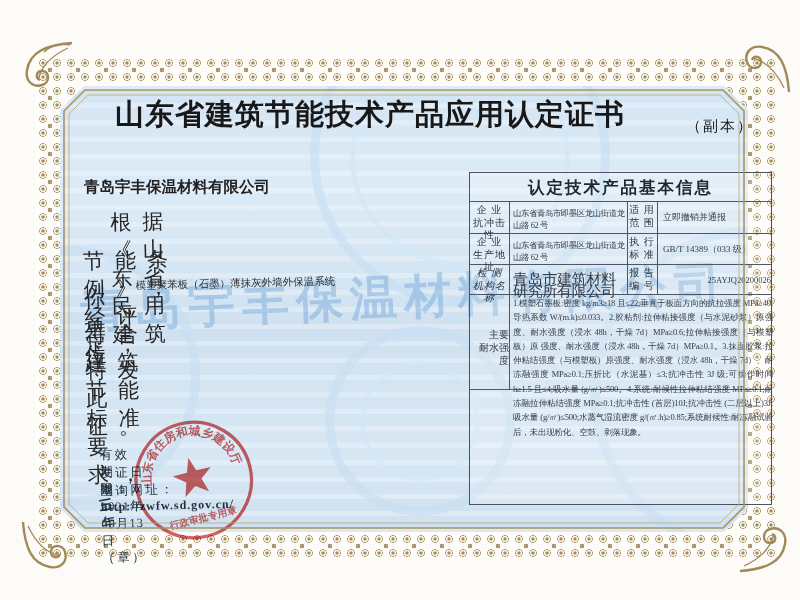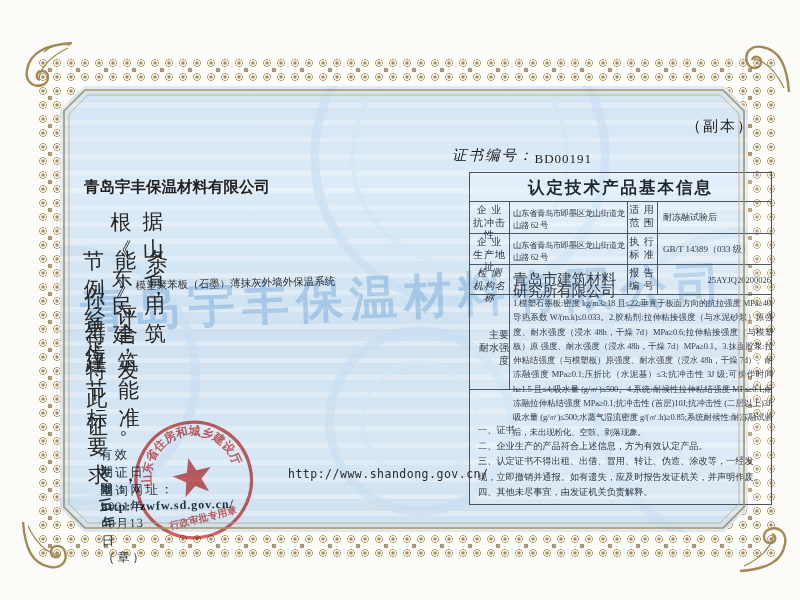--- a/index.html
+++ b/index.html
@@ -131,24 +131,22 @@
     <div class="ring" style="left:530px;top:140px;width:330px;height:330px;"></div>
   </div>
 
   <svg class="panel-line" width="688" height="446">
     <polygon points="25,4 663,4 684,25 684,421 663,442 25,442 4,421 4,25" fill="none" stroke="#ab9260" stroke-width="1.6"></polygon>
     <polygon points="28,9 660,9 679,28 679,418 660,437 28,437 9,418 9,28" fill="none" stroke="#bca878" stroke-width="0.8"></polygon>
   </svg>
 
   <div class="watermark">青岛宇丰保温材料有限公司</div>
 
+  <div class="title">山东省建筑节能技术产品应用认定证书</div>
   <div class="copy-label">（副本）</div>
-  <div class="cert-no">
-    <span class="lab">证书编号：</span><span class="val">BD00191</span>
-  </div>
 
   <div class="company">青岛宇丰保温材料有限公司</div>
   <div class="body-block">
     <div class="body-line bl1">根据《山东省民用建筑</div>
     <div class="body-line bl2">节能条例》，经评定，</div>
     <div class="body-line bl-unit">你单位</div>
     <div class="product">模塑聚苯板（石墨）薄抹灰外墙外保温系统</div>
     <div class="body-line bl3">符合建筑节能标准要求，</div>
     <div class="body-line bl4">特发此证。</div>
   </div>
@@ -157,21 +155,20 @@
     <div class="foot-line fl1">
       <span>有效期限：</span><span class="validity-v">三年</span>
     </div>
     <div class="foot-line fl2">
       <span>发证日期：</span><span class="v">2021年09月13日</span><span>（章）</span>
     </div>
     <div class="foot-line fl3">
       <span>查询网址：</span><span class="v query-v">http://zwfw.sd.gov.cn/</span>
     </div>
   </div>
-  <div class="site-url">http://www.shandong.gov.cn/</div>
 
   <svg class="seal" viewBox="0 0 130 130">
     <defs>
       <path id="sealTopArc" d="M 24.2,57.1 A 41,41 0 0 1 105.8,57.1"></path>
     </defs>
     <circle cx="65" cy="64" r="56" fill="none" stroke="#cf4040" stroke-width="3.2"></circle>
     <path d="M65,42 L69.7,55.5 L84,55.8 L72.6,64.5 L76.8,78.2 L65,70 L53.2,78.2 L57.4,64.5 L46,55.8 L60.3,55.5 Z" fill="#cf4040"></path>
     <text font-size="11.5" fill="#cf4040" font-weight="bold" font-family="Liberation Sans, sans-serif">
       <textPath href="#sealTopArc" startOffset="50%" text-anchor="middle">山东省住房和城乡建设厅</textPath>
     </text>
@@ -192,21 +189,21 @@
 
     <div class="cell-lab" style="left:0;top:31px;width:39px;">
       <div>企 业</div>
         <div>抗冲击性</div>
     </div>
     <div class="cell-val addr" style="left:43px;top:35px;">山东省青岛市即墨区龙山街道龙山路 62 号</div>
     <div class="cell-lab" style="left:157px;top:31px;width:30px;">
       <div>适 用</div>
         <div>范 围</div>
     </div>
-    <div class="cell-val" style="left:193px;top:39px;width:108px;">耐冻融试验后</div>
+    <div class="cell-val" style="left:193px;top:39px;width:108px;">立即撤销并通报</div>
 
     <div class="cell-lab" style="left:0;top:63px;width:39px;">
       <div>企 业</div>
         <div>生产地址</div>
     </div>
     <div class="cell-val addr" style="left:43px;top:67px;">山东省青岛市即墨区龙山街道龙山路 62 号</div>
     <div class="cell-lab" style="left:157px;top:63px;width:30px;">
       <div>执 行</div>
         <div>标 准</div>
     </div>
@@ -222,21 +219,15 @@
         <div>编 号</div>
     </div>
     <div class="cell-val" style="left:193px;top:102px;width:108px;font-size:8.5px;text-align:right;">25AYJQ20200026</div>
 
     <div class="perf-lab" style="top:155px;">
       <div>主要</div>
         <div>耐水强度</div>
     </div>
     <div class="perf-text">1.模塑石墨板:密度 kg/m3≥18 且≤22;垂直于板面方向的抗拉强度 MPa≥40;导热系数 W/(m.k)≤0.033。2.胶粘剂:拉伸粘接强度（与水泥砂浆）原强度、耐水强度（浸水 48h，干燥 7d）MPa≥0.6;拉伸粘接强度（与模塑板）原 强度、耐水强度（浸水 48h，干燥 7d）MPa≥0.1。3.抹面胶浆:拉伸粘结强度（与模塑板）原强度、耐水强度（浸水 48h，干燥 7d）、耐冻融强度 MPa≥0.1;压折比（水泥基）≤3;抗冲击性 3J 级;可操作时间 h≥1.5 且≤4;吸水量 (g/㎡)≤500。4.系统:耐候性拉伸粘结强度 MPa≥0.1;耐冻融拉伸粘结强度 MPa≥0.1;抗冲击性 (首层)10J;抗冲击性 (二层以上)3J;吸水量 (g/㎡)≤500;水蒸气湿流密度 g/(㎡.h)≥0.85;系统耐候性:耐冻融试验后，未出现粉化、空鼓、剥落现象。</div>
 
-    <div class="notes">
-      <div>一、证书</div>
-      <div>二、企业生产的产品符合上述信息，方为有效认定产品。</div>
-      <div>三、认定证书不得出租、出借、冒用、转让、伪造、涂改等，一经发现，立即撤销并通报。如有遗失，应及时报告发证机关，并声明作废。</div>
-      <div>四、其他未尽事宜，由发证机关负责解释。</div>
-    </div>
   </div>
 
 </div>
 
 </body></html>

